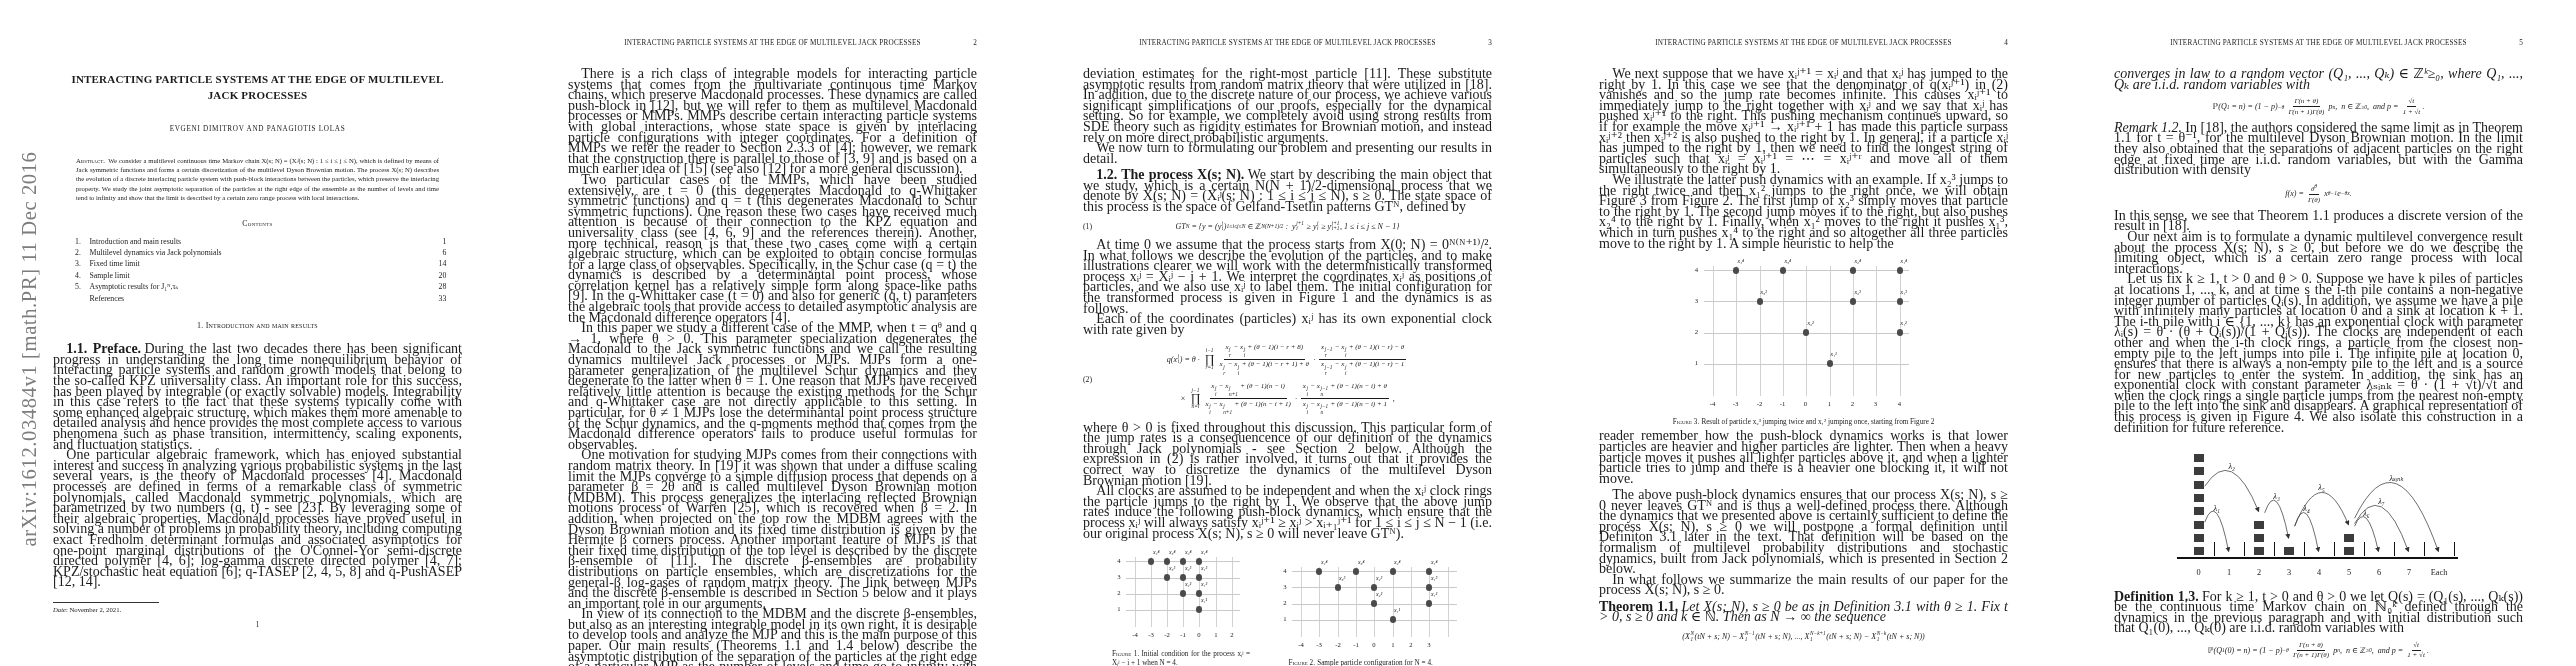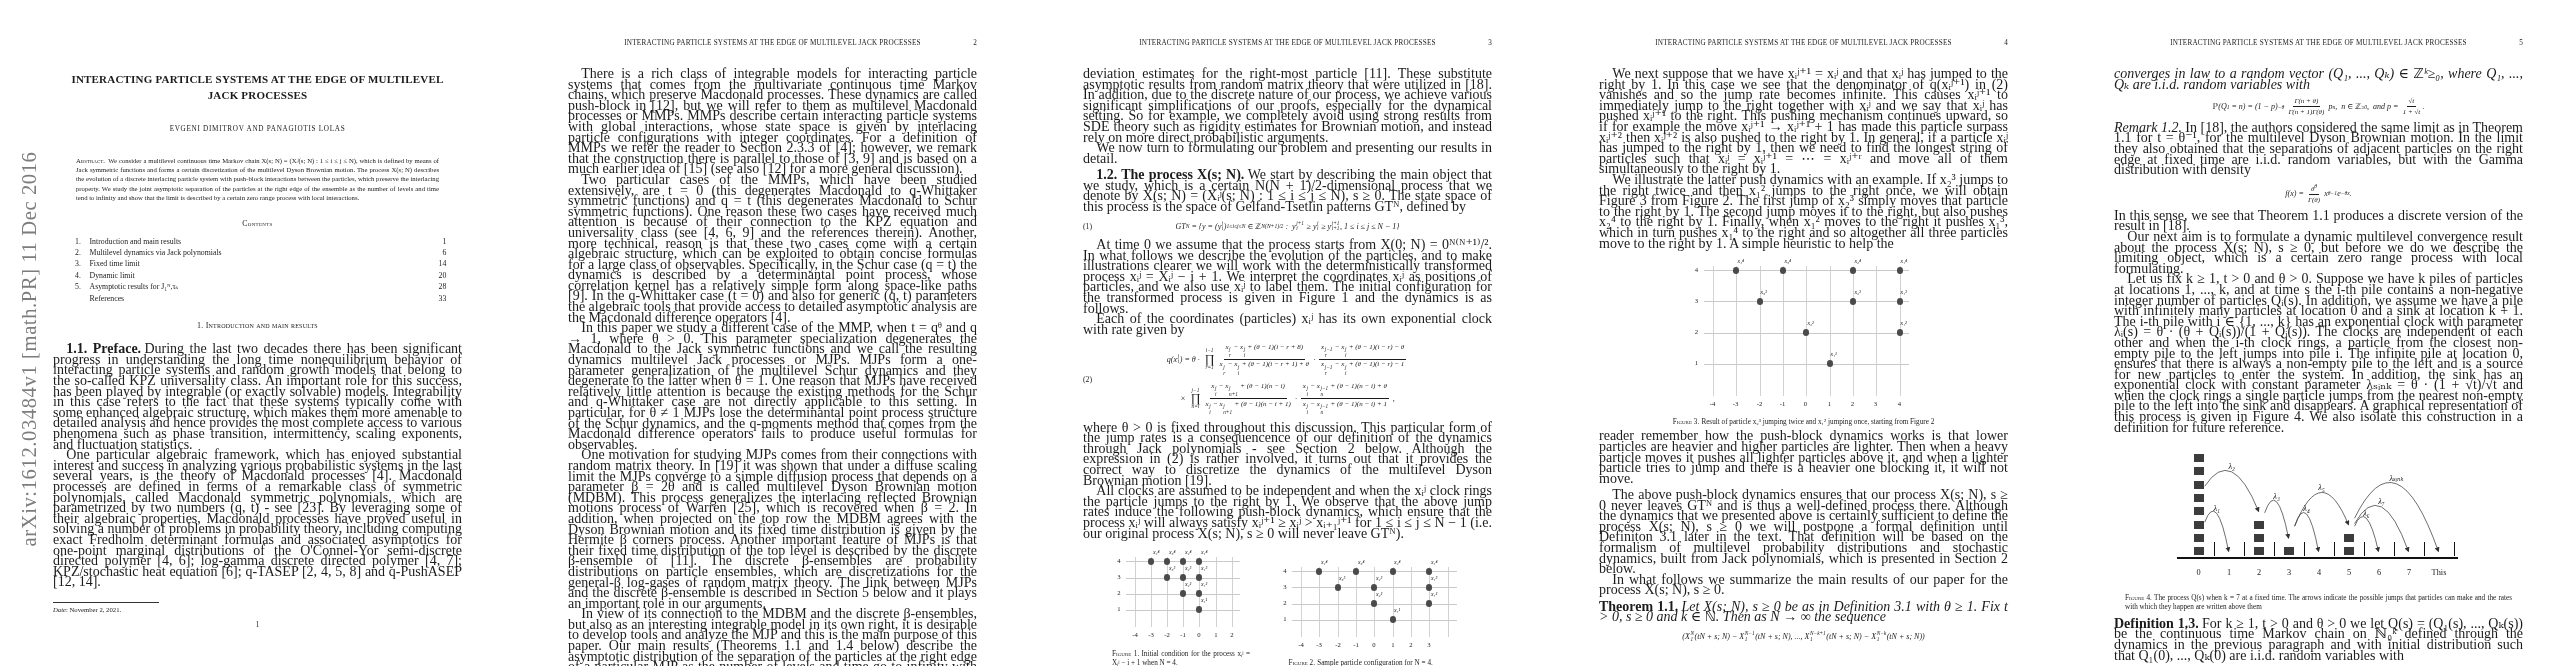--- a/index.html
+++ b/index.html
@@ -94,21 +94,21 @@
           <span class="tlab">Multilevel dynamics via Jack polynomials</span>
           <span class="tpg">6</span>
         </div>
       <div class="toc-row">
           <span class="tnum">3.</span>
           <span class="tlab">Fixed time limit</span>
           <span class="tpg">14</span>
         </div>
       <div class="toc-row">
           <span class="tnum">4.</span>
-          <span class="tlab">Dynamic limit</span>
+          <span class="tlab">Sample limit</span>
           <span class="tpg">20</span>
         </div>
       <div class="toc-row">
           <span class="tnum">5.</span>
           <span class="tlab">Asymptotic results for J₁ᴺ,τₛ</span>
           <span class="tpg">28</span>
         </div>
       <div class="toc-row">
           <span class="tnum"></span>
           <span class="tlab">References</span>
@@ -500,21 +500,21 @@
             <span class="fd"><span class="et">Γ(θ)</span></span>
           </span>
           <span class="et"> x</span>
           <sup class="esup">θ−1</sup>
           <span class="et">e</span>
           <sup class="esup">−θx</sup>
           <span class="et">.</span>
         </div>
     </div>
     <p class="para noind">In this sense, we see that Theorem 1.1 produces a discrete version of the result in [18].</p>
-    <p class="para">Our next aim is to formulate a dynamic multilevel convergence result about the process X(s; N), s ≥ 0, but before we do we describe the limiting object, which is a certain zero range process with local formulating.</p>
+    <p class="para">Our next aim is to formulate a dynamic multilevel convergence result about the process X(s; N), s ≥ 0, but before we do we describe the limiting object, which is a certain zero range process with local interactions.</p>
     <p class="para">Let us fix k ≥ 1, t &gt; 0 and θ &gt; 0. Suppose we have k piles of particles at locations 1, ..., k, and at time s the i-th pile contains a non-negative integer number of particles Qᵢ(s). In addition, we assume we have a pile with infinitely many particles at location 0 and a sink at location k + 1. The i-th pile with i ∈ {1, ..., k} has an exponential clock with parameter λᵢ(s) = θ · (θ + Qᵢ(s))/(1 + Qᵢ(s)). The clocks are independent of each other and when the i-th clock rings, a particle from the closest non-empty pile to the left jumps into pile i. The infinite pile at location 0, ensures that there is always a non-empty pile to the left and is a source for new particles to enter the system. In addition, the sink has an exponential clock with constant parameter λₛᵢₙₖ = θ · (1 + √t)/√t and when the clock rings a single particle jumps from the nearest non-empty pile to the left into the sink and disappears. A graphical representation of this process is given in Figure 4. We also isolate this construction in a definition for future reference.</p>
     <div class="pilefig" style="width: 283px; height: 146px;">
         <div class="pbase" style="left: 0px; width: 281px; top: 117px; height: 2.2px;"></div>
         <div class="ptick" style="left: 37px; top: 102px; height: 14.5px;"></div>
         <div class="ptick" style="left: 67px; top: 102px; height: 14.5px;"></div>
         <div class="ptick" style="left: 97px; top: 102px; height: 14.5px;"></div>
         <div class="ptick" style="left: 127px; top: 102px; height: 14.5px;"></div>
         <div class="ptick" style="left: 157px; top: 102px; height: 14.5px;"></div>
         <div class="ptick" style="left: 187px; top: 102px; height: 14.5px;"></div>
         <div class="ptick" style="left: 217px; top: 102px; height: 14.5px;"></div>
@@ -535,21 +535,21 @@
         <div class="psq" style="width: 10px; height: 8.3px; left: 167px; top: 107px;"></div>
         <div class="psq" style="width: 10px; height: 8.3px; left: 167px; top: 94px;"></div>
         <div class="plab" style="left: 6.7px; width: 30px; top: 128px;">0</div>
         <div class="plab" style="left: 37px; width: 30px; top: 128px;">1</div>
         <div class="plab" style="left: 67px; width: 30px; top: 128px;">2</div>
         <div class="plab" style="left: 97px; width: 30px; top: 128px;">3</div>
         <div class="plab" style="left: 127px; width: 30px; top: 128px;">4</div>
         <div class="plab" style="left: 157px; width: 30px; top: 128px;">5</div>
         <div class="plab" style="left: 187px; width: 30px; top: 128px;">6</div>
         <div class="plab" style="left: 217px; width: 30px; top: 128px;">7</div>
-        <div class="plab" style="left: 247px; width: 30px; top: 128px;">This</div>
+        <div class="plab" style="left: 247px; width: 30px; top: 128px;">Each</div>
         <svg width="283" height="146" viewBox="0 0 510 262">
           <defs>
             <marker id="ah" viewBox="0 0 10 10" refX="8" refY="5" markerWidth="7" markerHeight="7" orient="auto-start-reverse">
               <path d="M0,0 L10,5 L0,10 z" fill="#333"></path>
             </marker>
           </defs>
           <path d="M50,147.6 Q71.5,89.39999999999998 93,200" fill="none" stroke="#333" stroke-width="1.3" marker-end="url(#ah)"></path>
           <text x="71.5" y="126.6" text-anchor="middle" font-size="15" font-style="italic" font-family="&quot;Liberation Serif&quot;,&quot;DejaVu Serif&quot;,&quot;DejaVu Sans&quot;,serif" fill="#1b1b1b">λ₁</text>
           <path d="M50,82.80000000000001 Q98.5,8.200000000000017 147,128" fill="none" stroke="#333" stroke-width="1.3" marker-end="url(#ah)"></path>
           <text x="98.5" y="51.80000000000001" text-anchor="middle" font-size="15" font-style="italic" font-family="&quot;Liberation Serif&quot;,&quot;DejaVu Serif&quot;,&quot;DejaVu Sans&quot;,serif" fill="#1b1b1b">λ₂</text>
@@ -560,21 +560,20 @@
           <path d="M212,154.8 Q260.5,34.599999999999994 309,152" fill="none" stroke="#333" stroke-width="1.3" marker-end="url(#ah)"></path>
           <text x="260.5" y="89" text-anchor="middle" font-size="15" font-style="italic" font-family="&quot;Liberation Serif&quot;,&quot;DejaVu Serif&quot;,&quot;DejaVu Sans&quot;,serif" fill="#1b1b1b">λ₅</text>
           <path d="M320,154.8 Q341.5,104.20000000000002 363,200" fill="none" stroke="#333" stroke-width="1.3" marker-end="url(#ah)"></path>
           <text x="341.5" y="135.8" text-anchor="middle" font-size="15" font-style="italic" font-family="&quot;Liberation Serif&quot;,&quot;DejaVu Serif&quot;,&quot;DejaVu Sans&quot;,serif" fill="#1b1b1b">λ₆</text>
           <path d="M320,150 Q368.5,65 417,200" fill="none" stroke="#333" stroke-width="1.3" marker-end="url(#ah)"></path>
           <text x="368.5" y="115" text-anchor="middle" font-size="15" font-style="italic" font-family="&quot;Liberation Serif&quot;,&quot;DejaVu Serif&quot;,&quot;DejaVu Sans&quot;,serif" fill="#1b1b1b">λ₇</text>
           <path d="M320,140.4 Q395.5,-13.399999999999977 471,200" fill="none" stroke="#333" stroke-width="1.3" marker-end="url(#ah)"></path>
           <text x="395.5" y="73.4" text-anchor="middle" font-size="15" font-style="italic" font-family="&quot;Liberation Serif&quot;,&quot;DejaVu Serif&quot;,&quot;DejaVu Sans&quot;,serif" fill="#1b1b1b">λₛᵢₙₖ</text>
         </svg>
       </div>
-    <div class="caption fig4caption"><span class="scaps">Figure 4.</span><span>The process Q(s) when k = 7 at a fixed time. The arrows indicate the possible jumps that particles can make and the rates with which they happen are written above them</span></div>
     <div class="vsp"></div>
     <p class="para noind"><span class="lead-b">Definition 1.3.</span><span>For k ≥ 1, t &gt; 0 and θ &gt; 0 we let Q(s) = (Q₁(s), ..., Qₖ(s)) be the continuous time Markov chain on ℕ₀ᵏ defined through the dynamics in the previous paragraph and with initial distribution such that Q₁(0), ..., Qₖ(0) are i.i.d. random variables with</span></p>
     <div class="eqwrap">
       <div class="eqline">
           <span class="et">ℙ(Q</span>
           <sub class="esub">1</sub>
           <span class="et">(0) = n) = (1 − p)</span>
           <sup class="esup">−θ</sup>
           <span class="et"> </span>
           <span class="efrac">

